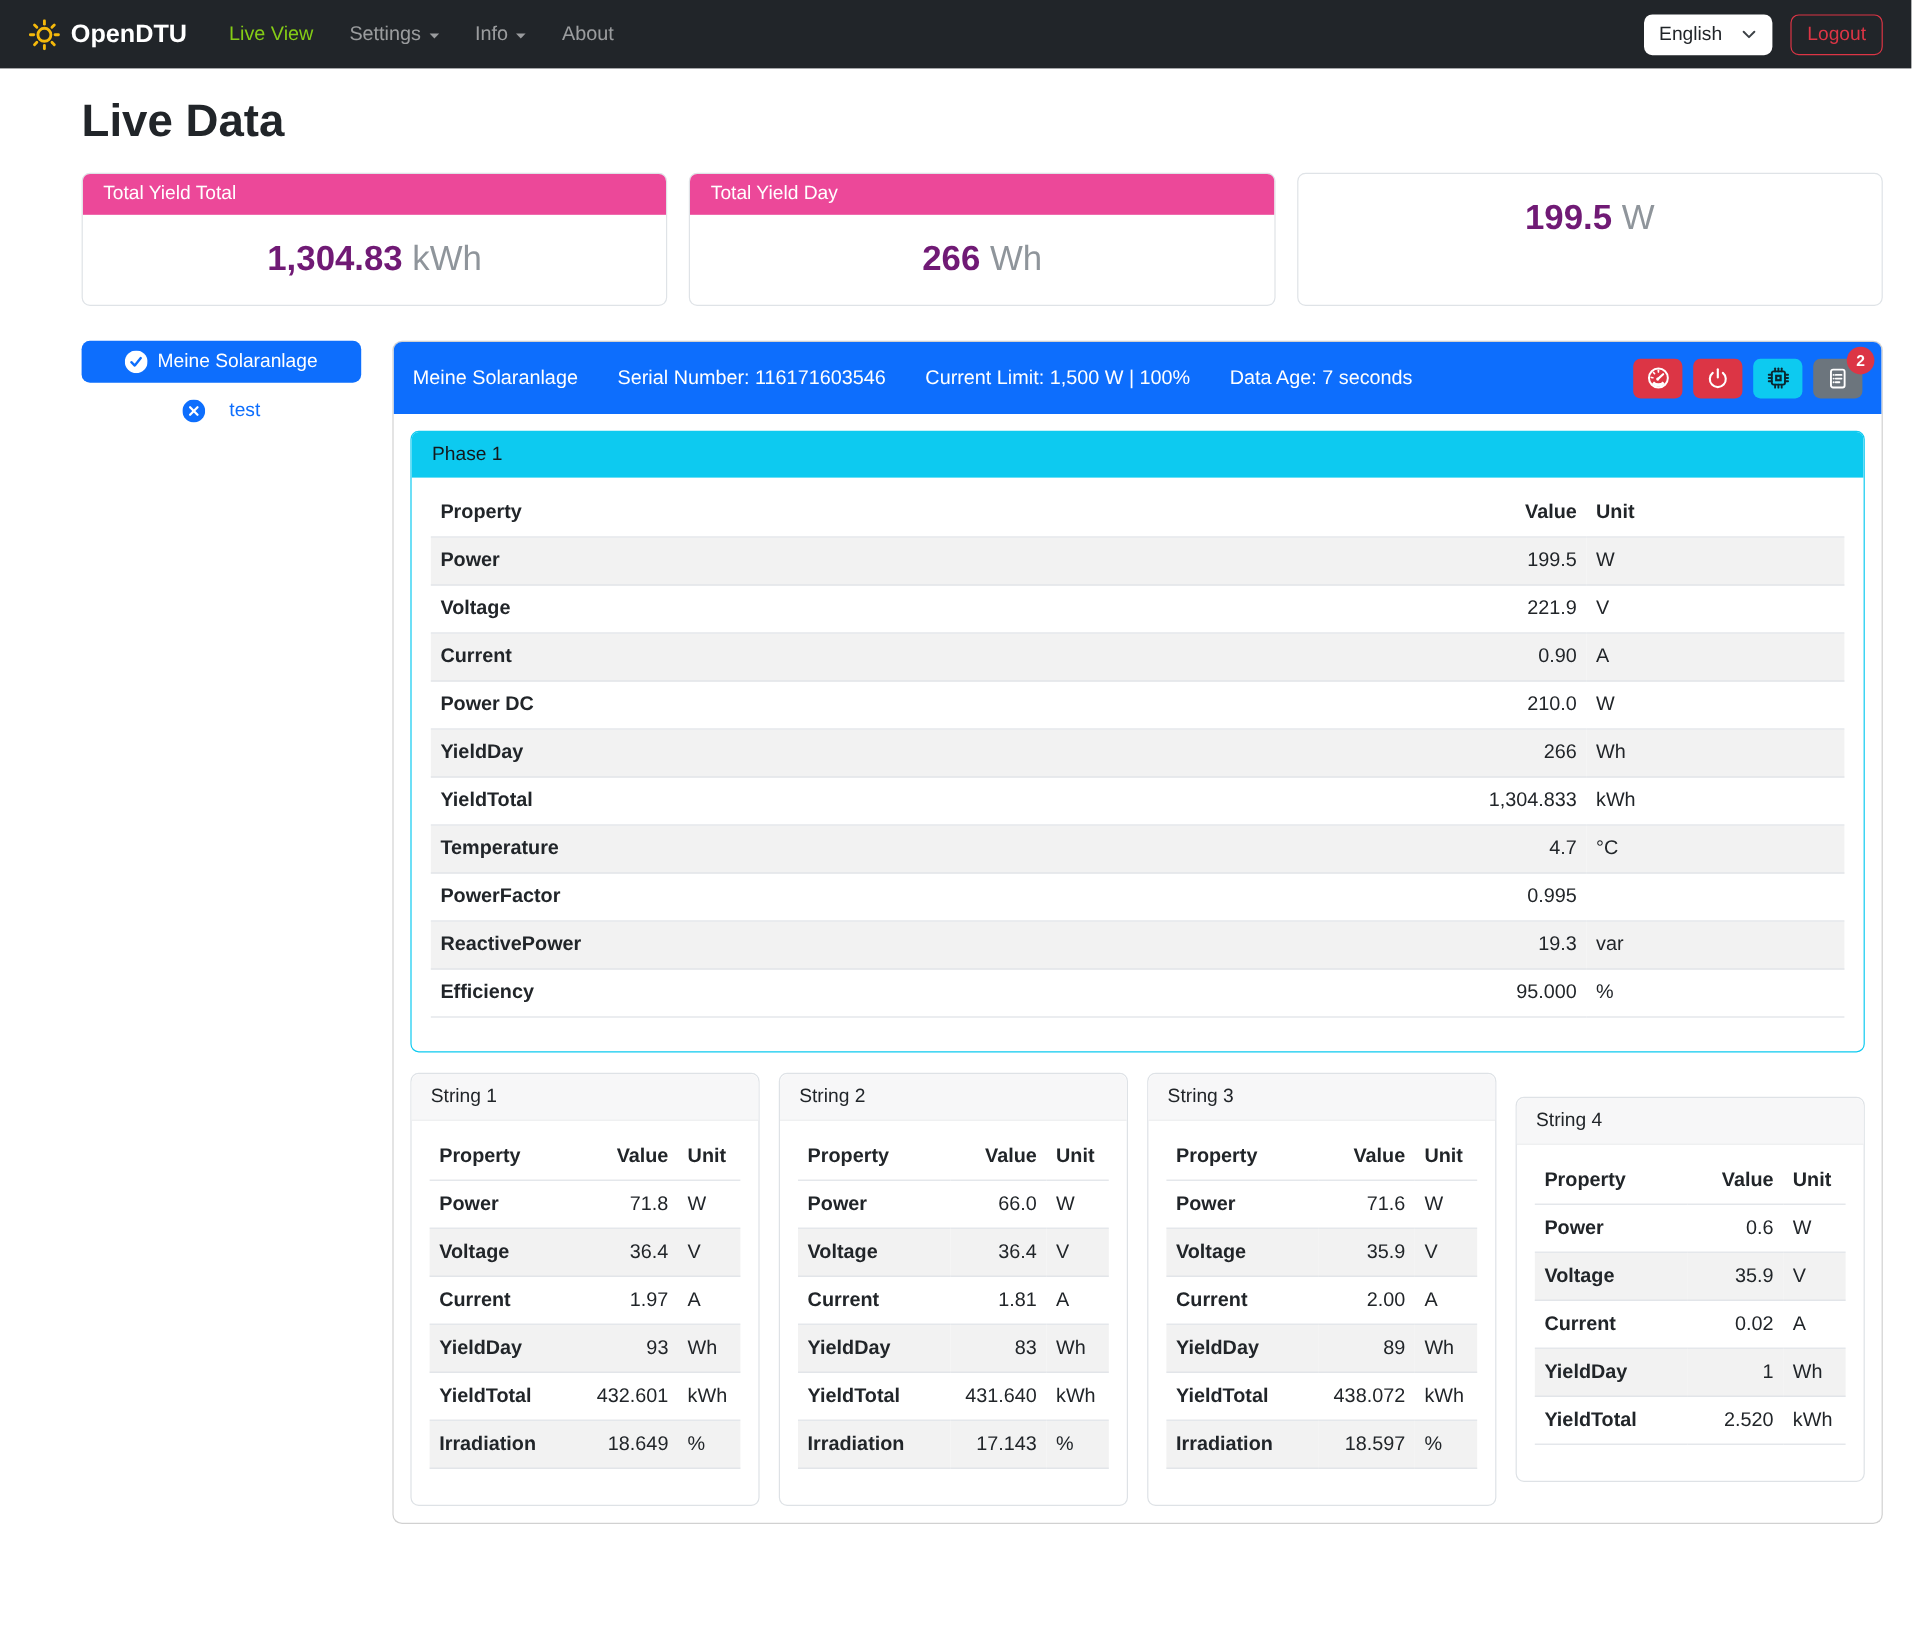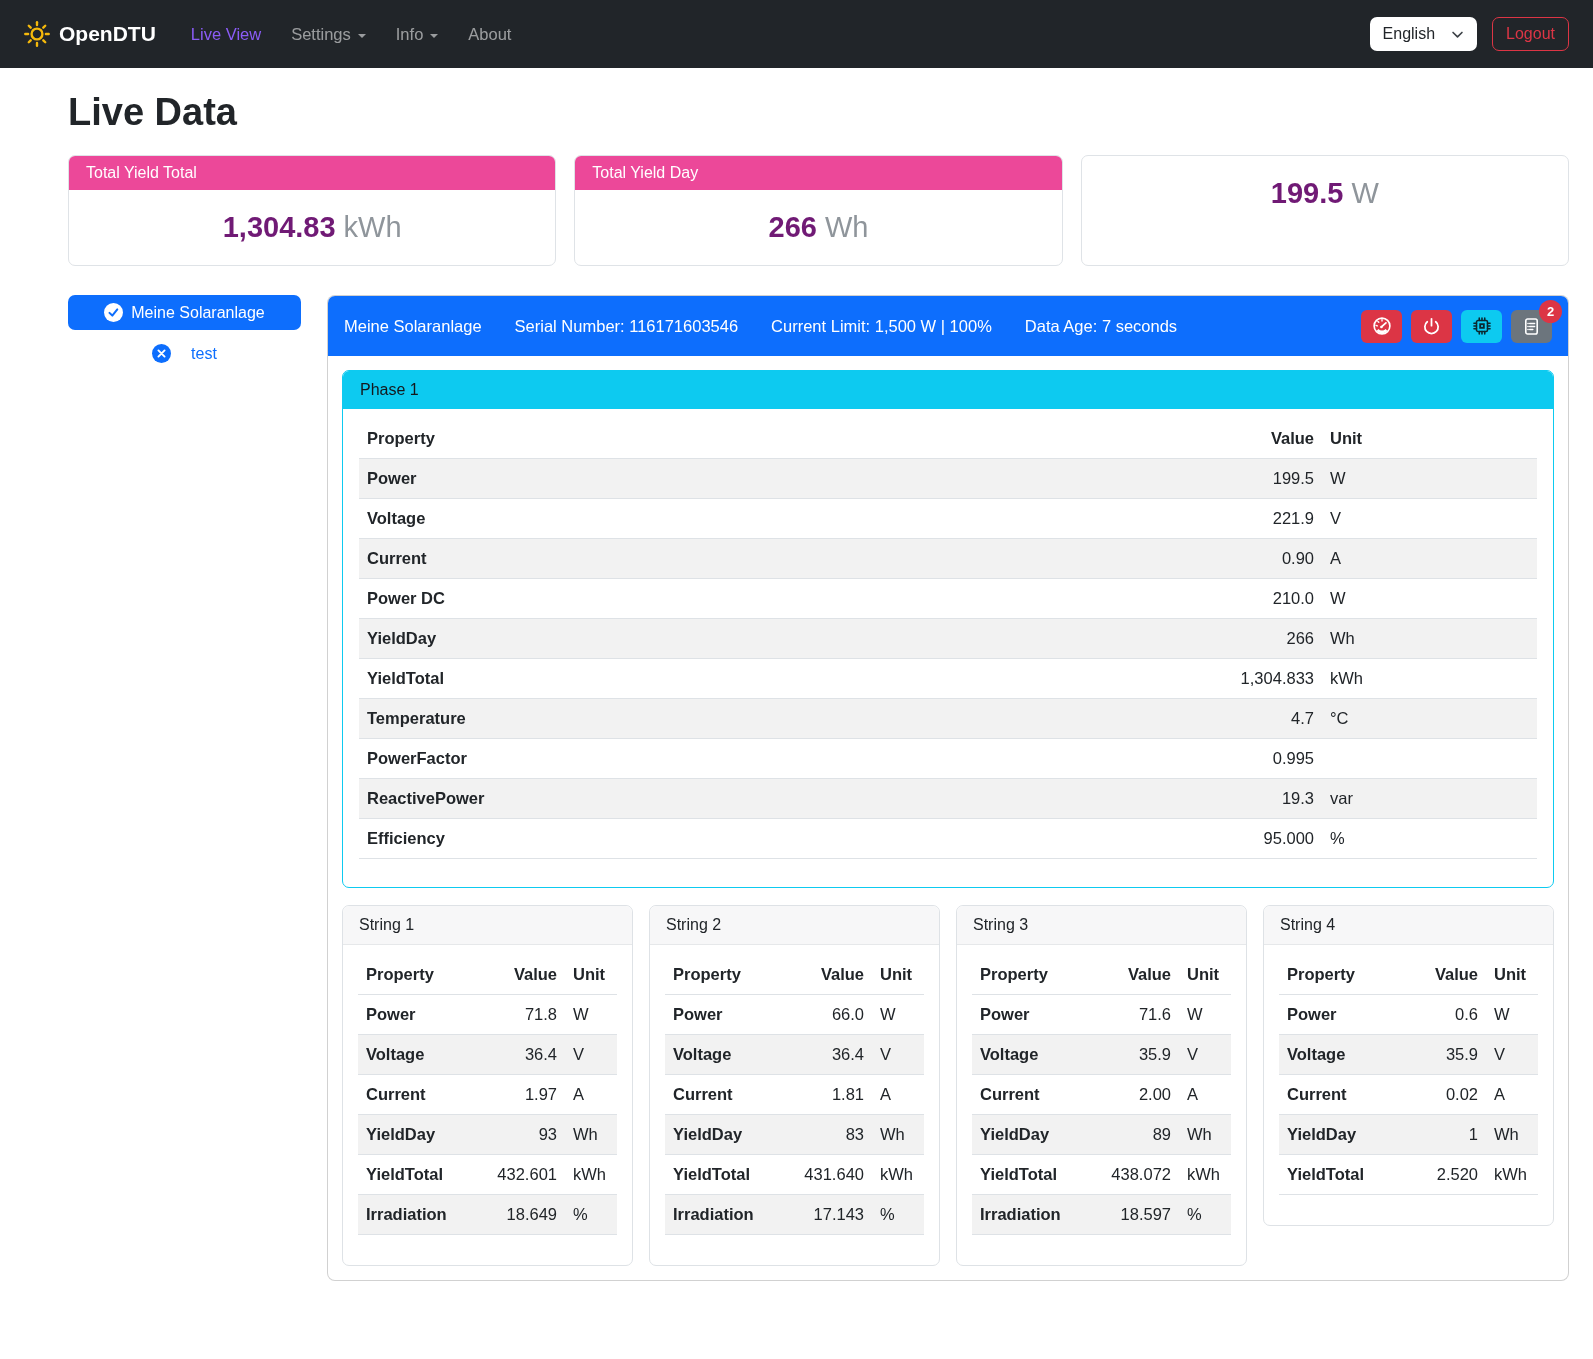--- a/index.html
+++ b/index.html
@@ -1,28 +1,28 @@
 <!DOCTYPE html>
 <html><head>
 <meta charset="utf-8">
 <style>
   * { box-sizing: border-box; }
   html,body { margin:0; padding:0; background:#fff; color:#212529;
     font-family:"Liberation Sans", sans-serif; }
   .page { width:1593px; min-height:1359px; }
 
   
-  .navbar { background:#212529; height:68px; display:flex; align-items:center;
+  .navbar { background:#212529; height:57px; display:flex; align-items:center;
     padding:14px 24px; }
   .brand { display:flex; align-items:center; gap:9px; color:#fff;
     font-size:21px; font-weight:700; margin-right:20px; cursor:pointer; }
   .nav-links { display:flex; align-items:center; }
   .nav-link { color:rgba(255,255,255,.55); font-size:16.5px; padding:9px 15px;
     cursor:pointer; display:flex; align-items:center; gap:7px; }
-  .nav-link.active { color:#8b5cf6; }
+  .nav-link.active { color:#84cc16; }
   .caret-down { width:0; height:0; border-top:4.5px solid currentColor;
     border-left:4.5px solid transparent; border-right:4.5px solid transparent;
     display:inline-block; margin-top:3px; }
   .nav-right { margin-left:auto; display:flex; align-items:center; gap:15px; }
   .lang-select { background:#fff; color:#212529; border:none; border-radius:7px;
     padding:8px 13px; font-size:16px; display:flex; align-items:center; gap:16px;
     cursor:pointer; }
   .logout-btn { background:transparent; color:#dc3545; border:1px solid #dc3545;
     border-radius:7px; padding:7px 13px; font-size:16px; cursor:pointer; }
 
@@ -79,21 +79,21 @@
   .data-table tbody th { font-weight:700; }
   .data-table .col-value { text-align:right; }
   .phase-table .col-value { width:92px; }
   .phase-table .col-unit  { width:215px; }
   .string-table .col-value { width:80px; }
   .string-table .col-unit  { width:52px; }
   .stripe-odd  tbody tr:nth-child(odd)  th, .stripe-odd  tbody tr:nth-child(odd)  td { background:#f2f2f2; }
   .stripe-even tbody tr:nth-child(even) th, .stripe-even tbody tr:nth-child(even) td { background:#f2f2f2; }
 
   
-  .strings-row { display:flex; gap:16px; align-items:flex-start; }
+  .strings-row { display:flex; gap:16px; align-items:center; }
   .string-card { flex:1; border:1px solid #dee2e6; border-radius:7px; background:#fff; }
   .string-header { background:#f7f7f8; padding:10px 16px; font-size:16px;
     border-bottom:1px solid #e6e8ea; border-radius:7px 7px 0 0; }
   .string-body { padding:10px 15px 30px; }
 </style>
 </head>
 <body>
 
 <div class="page">
 

